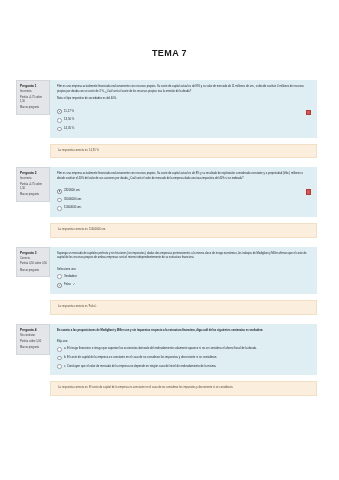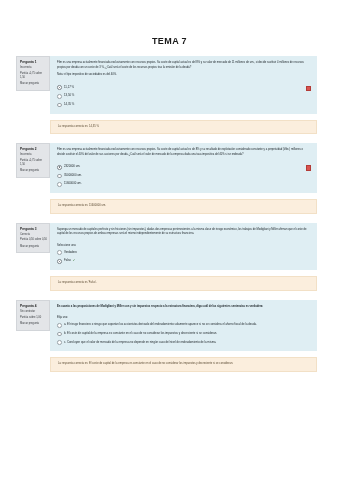--- a/index.html
+++ b/index.html
@@ -9,21 +9,21 @@
     color:#2b2b2b;overflow:hidden;
   }
   .page{width:339px;height:480px;position:relative;background:#fff;}
 
   .page-title{
     text-align:center;
     font-size:9px;
     font-weight:bold;
     letter-spacing:.4px;
     color:#1a1a1a;
-    margin:0;
+    margin:12px;
     padding-top:36px;
     padding-bottom:10px;
   }
 
   .quiz{padding:0 22px 0 16px;}
 
   .question{
     display:flex;
     align-items:flex-start;
     margin-bottom:0;

